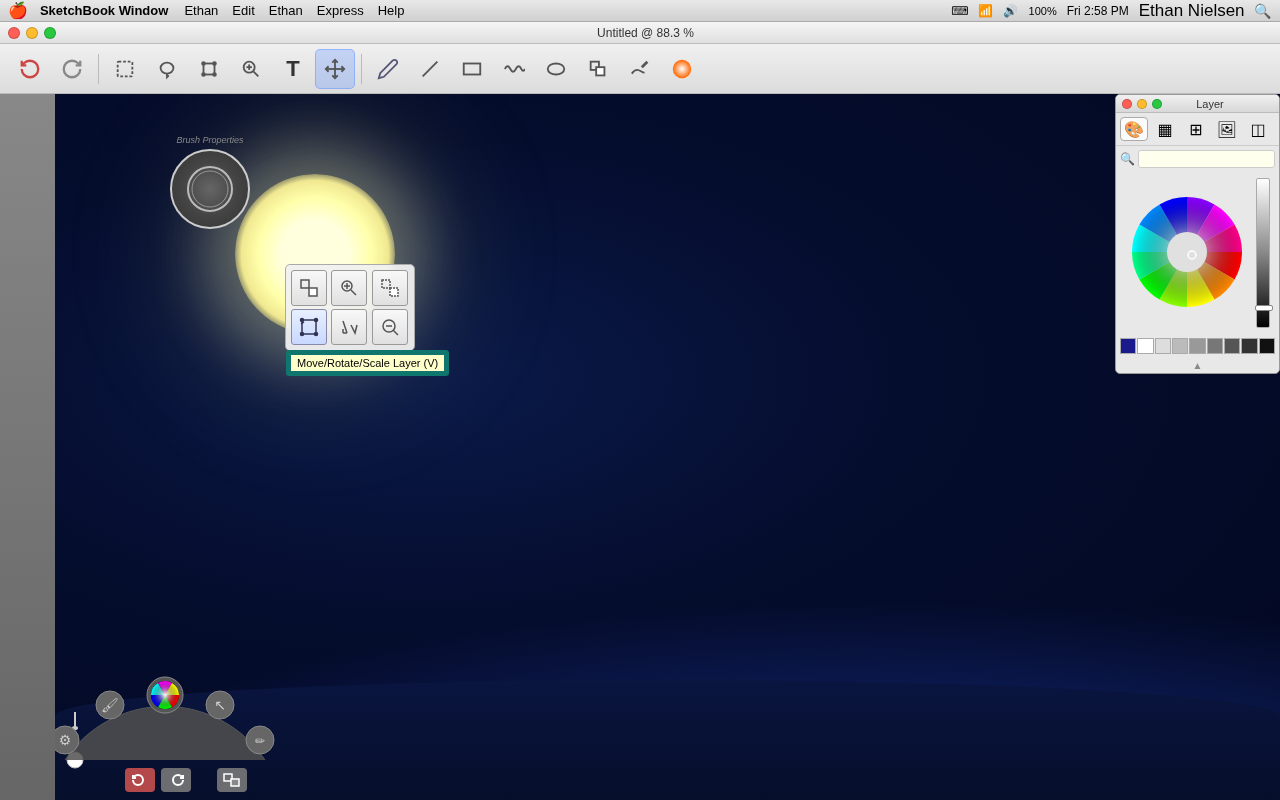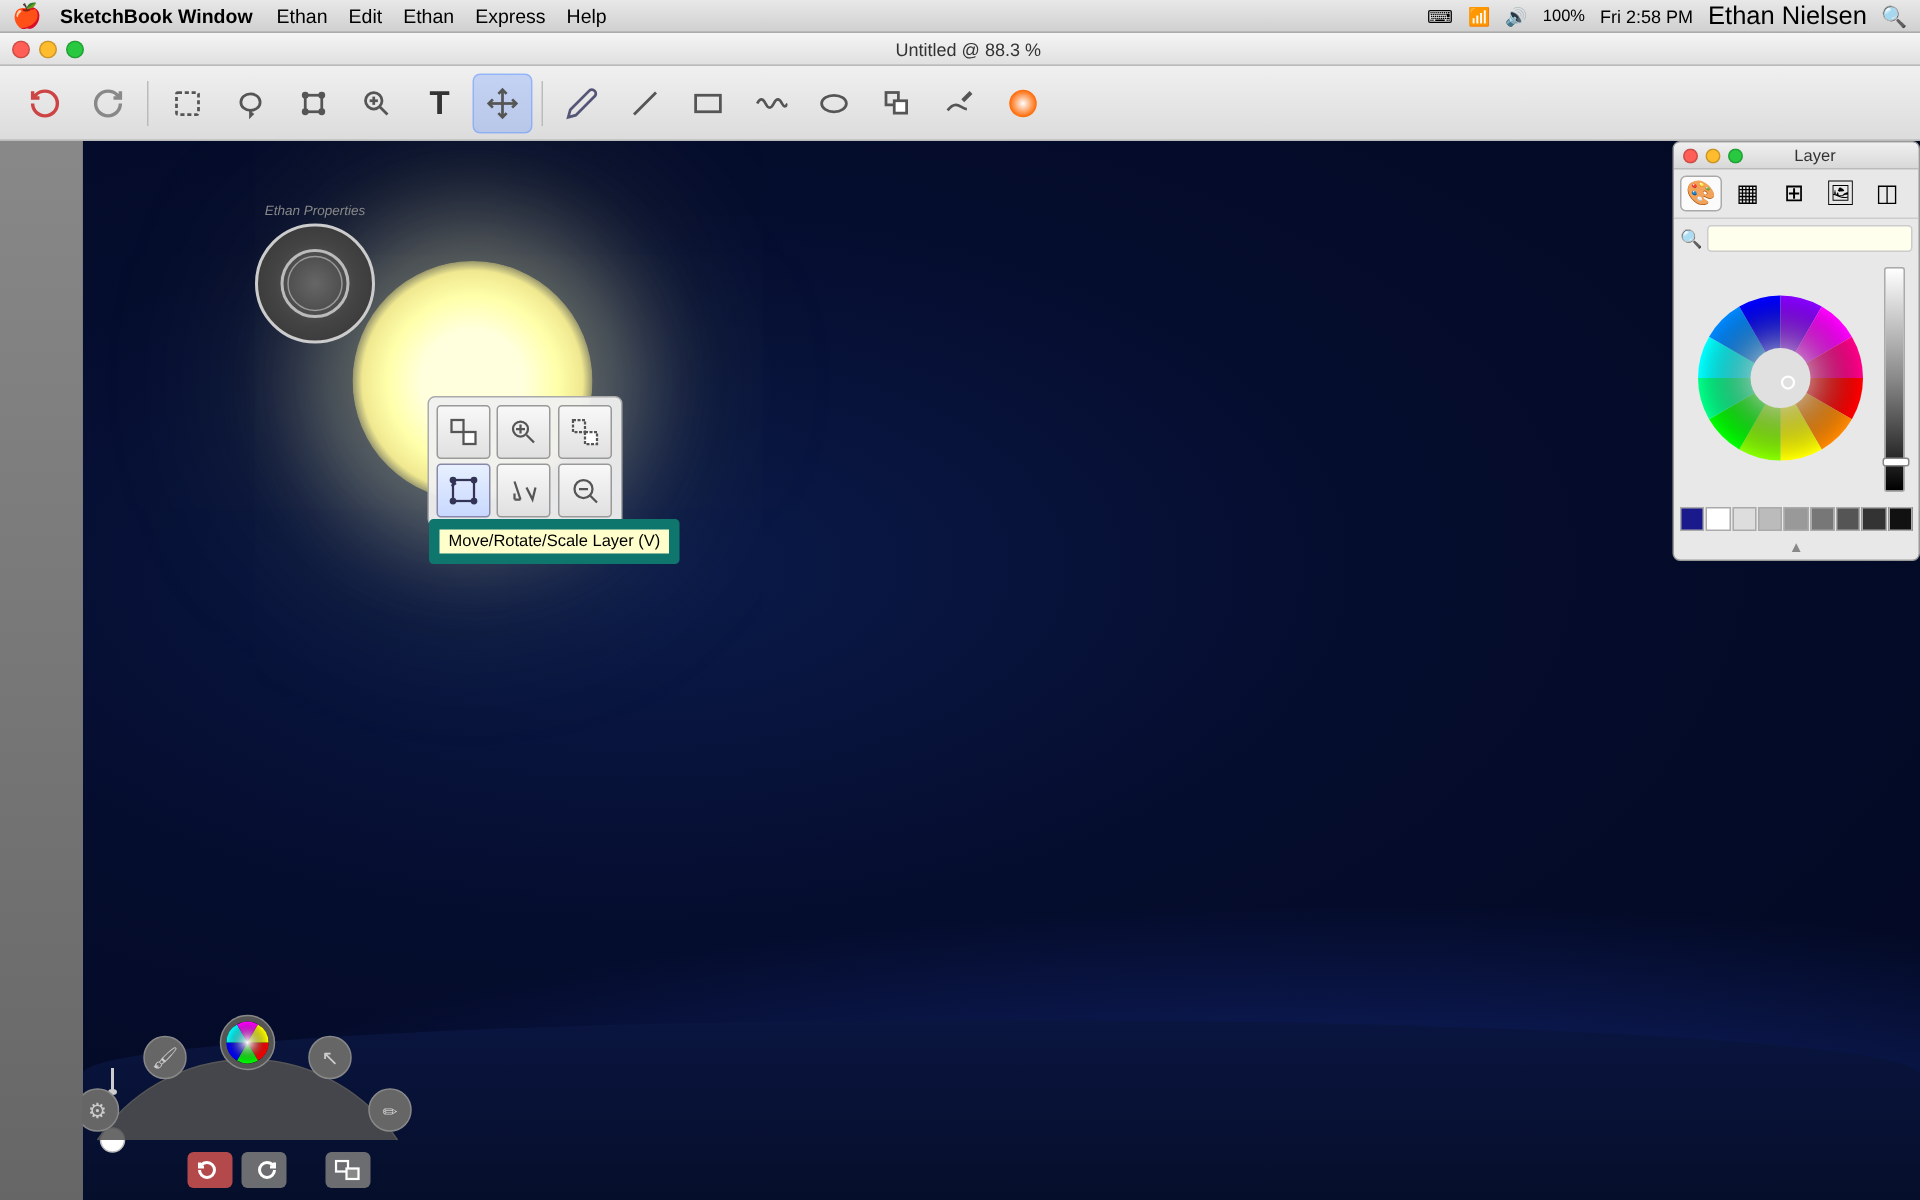--- a/index.html
+++ b/index.html
@@ -249,21 +249,21 @@
     }
     .popup-tool.highlighted {
       background: linear-gradient(to bottom, #e8f0ff, #c8d8ff);
       border-color: #88a;
     }
     .popup-tooltip {
       position: absolute;
       bottom: -26px;
       left: 0;
       background: #ffffcc;
-      border: 7px solid #0f766e;
+      border: 5px solid #0f766e;
       border-radius: 3px;
       padding: 2px 6px;
       font-size: 11px;
       white-space: nowrap;
     }
 
     
     #colors-panel {
       position: absolute;
       right: 0;
@@ -545,21 +545,21 @@
 
       <div class="moon-glow"></div>
 
       <div class="horizon-glow"></div>
 
       <div class="ground"></div>
     </div>
 
     <div id="brush-properties">
       <div class="brush-ring">
-        <span class="brush-ring-label">Ethan Properties</span>
+        <span class="brush-ring-label">Brush Properties</span>
         <svg width="50" height="50" viewBox="0 0 50 50">
           <circle cx="25" cy="25" r="22" fill="none" stroke="#bbb" stroke-width="2"></circle>
           <circle cx="25" cy="25" r="18" fill="none" stroke="#999" stroke-width="1"></circle>
         </svg>
       </div>
     </div>
 
     <div id="tool-popup">
 
       <div class="popup-tool">

